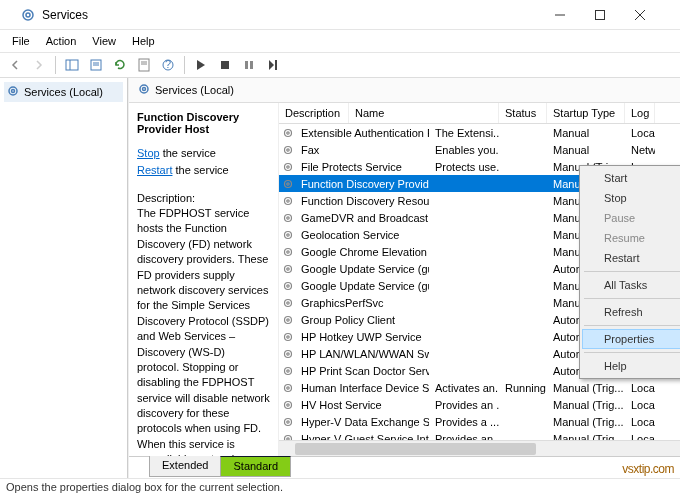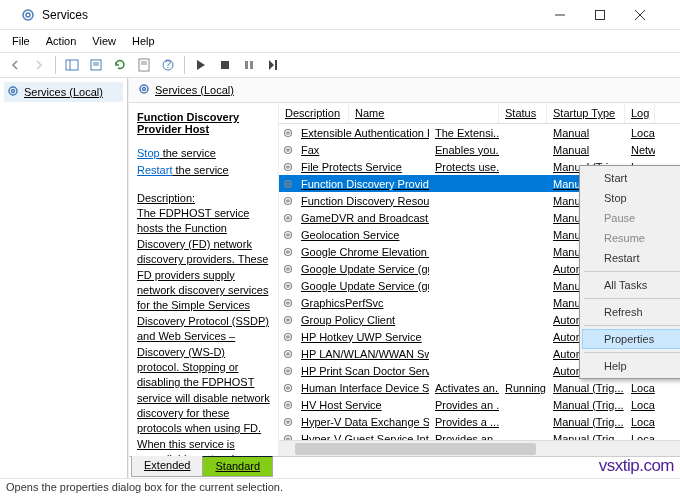--- a/index.html
+++ b/index.html
@@ -11,21 +11,21 @@
 .titlebar .ctl { width: 40px; height: 28px; display: flex; align-items: center; justify-content: center; color: #333; }
 .titlebar .ctl svg { width: 10px; height: 10px; }
 
 .menubar { height: 22px; display: flex; align-items: center; padding: 0 4px; }
 .menubar .mi { padding: 2px 8px; }
 
 .toolbar { height: 26px; display: flex; align-items: center; padding: 0 4px; border-top: 1px solid #e5e5e5; border-bottom: 1px solid #ddd; gap: 2px; }
 .tbtn { width: 22px; height: 22px; display: flex; align-items: center; justify-content: center; position: relative; }
 .tsep { width: 1px; height: 18px; background: #ccc; margin: 0 3px; }
 
-.body { display: flex; height: 400px; text-decoration: underline; }
+.body { display: flex; height: 400px; }
 .leftpane { width: 128px; border-right: 1px solid #ccc; padding: 4px; }
 .lefthdr { display: flex; align-items: center; gap: 4px; padding: 2px; background: #e8f0f8; }
 
 .rightpane { flex: 1; display: flex; flex-direction: column; border-left: 1px solid #eee; position: relative; }
 .righthdr { display: flex; align-items: center; gap: 4px; padding: 4px 8px; border-bottom: 1px solid #ddd; background: #fafafa; }
 
 .content { flex: 1; display: flex; overflow: hidden; }
 .detail { width: 150px; padding: 8px; border-right: 1px solid #eee; overflow: hidden; }
 .detail .svcname { font-weight: 600; margin-bottom: 10px; }
 .detail a { color: #0066cc; text-decoration: underline; cursor: pointer; }
@@ -49,30 +49,30 @@
 .row .ic { width: 14px; display: flex; align-items: center; justify-content: center; margin-left: 2px; }
 .c-name2 { width: 134px; }
 
 .ctxmenu { position: absolute; left: 300px; top: 62px; width: 130px; background: #f0f0f0; border: 1px solid #999; box-shadow: 2px 2px 4px rgba(0,0,0,0.3); padding: 2px; z-index: 10; }
 .ctxmenu .ci { padding: 4px 20px 4px 22px; color: #333; }
 .ctxmenu .ci.dis { color: #888; }
 .ctxmenu .ci.hov { background: #cce8ff; border: 1px solid #99d1ff; padding: 3px 19px 3px 21px; }
 .ctxmenu .ci.sub::after { content: '▸'; float: right; font-size: 9px; }
 .ctxmenu .csep { height: 1px; background: #ccc; margin: 3px 2px; }
 
-.tabs { height: 22px; border-top: 1px solid #ccc; display: flex; padding-left: 2px; }
+.tabs { height: 22px; border-top: 1px solid #ccc; display: flex; padding-left: 20px; }
 .tab { padding: 3px 12px; border: 1px solid #aaa; border-top: none; background: #f0f0f0; margin-right: -1px; position: relative; top: -1px; }
 .tab.act { background: #84cc16; border-top: 1px solid #0f172a; }
 
 .status { height: 20px; padding: 2px 6px; border-top: 1px solid #e5e5e5; color: #333; }
 
 .gear { stroke: #4a7eb8; fill: none; stroke-width: 1.5; }
 .gear2 { stroke: #888; fill: none; stroke-width: 1.2; }
 
-.watermark { position: absolute; right: 6px; bottom: 24px; font-size: 17px; color: #4c1d95; font-family: sans-serif; letter-spacing: -0.5px; }
+.watermark { position: absolute; right: 6px; bottom: 24px; font-size: 12px; color: #a16207; font-family: sans-serif; letter-spacing: -0.5px; }
 .hscroll { height: 16px; background: #f0f0f0; border-top: 1px solid #ddd; position: relative; }
 .hscroll .thumb { position: absolute; left: 16px; top: 2px; height: 12px; width: 60%; background: #cdcdcd; border-radius: 2px; }
 </style>
 </head>
 <body>
 
 <div class="titlebar">
   <span class="icon">
     <svg viewBox="0 0 16 16">
         <circle cx="8" cy="8" r="5" class="gear"></circle>

